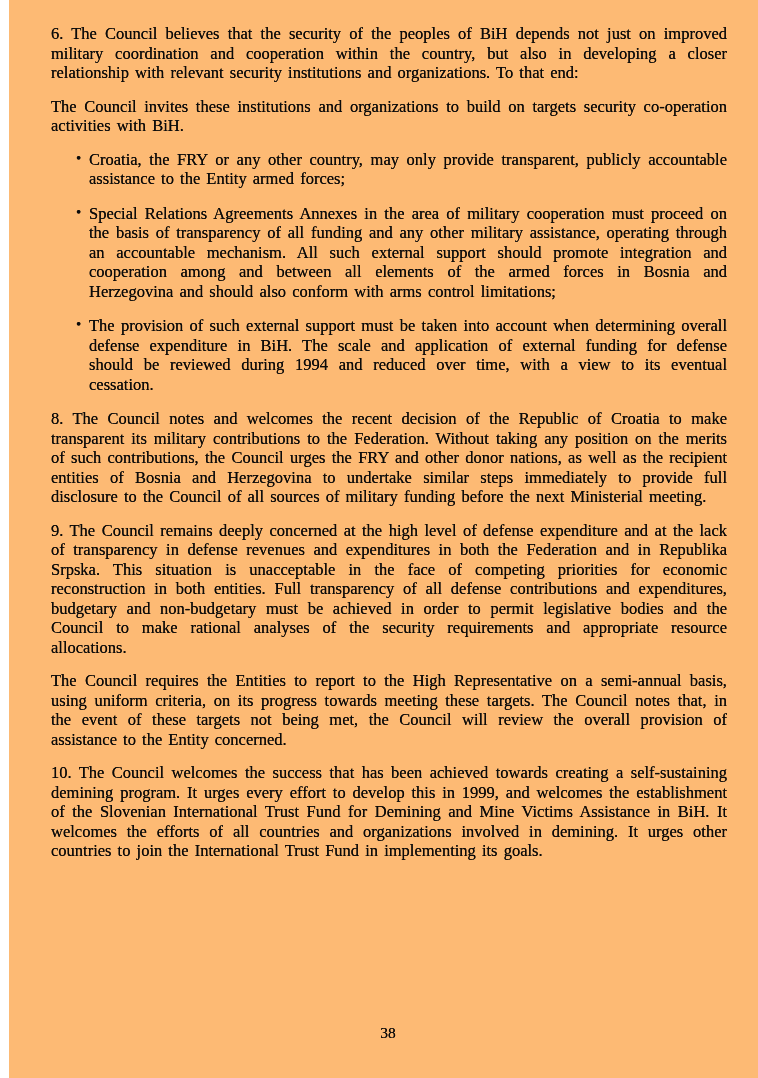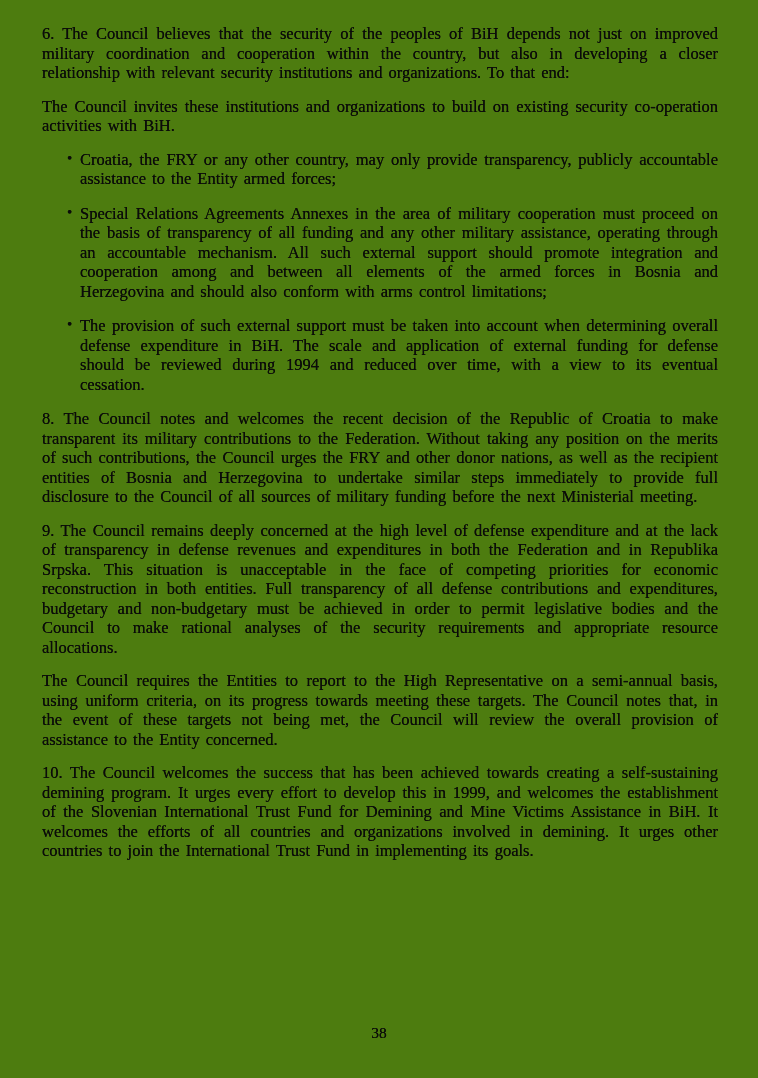--- a/index.html
+++ b/index.html
@@ -9,23 +9,24 @@
   }
   body {
     width: 758px;
     height: 1078px;
     position: relative;
     overflow: hidden;
   }
   .page {
     position: absolute;
     inset: 0;
-    background: #4d7c0f;
+    background: #fdba74;
     color: #0b0b0b;
     font-family: "Liberation Serif", "DejaVu Serif", serif;
+    margin-left: 9px;
   }
   .text-col {
     position: absolute;
     left: 42px;
     top: 24px;
     width: 676px;
     font-size: 16.5px;
     line-height: 19.5px;
     text-align: justify;
     text-shadow: 0 0 0.5px rgba(0,0,0,0.85);
@@ -62,27 +63,27 @@
   }
 </style>
 </head>
 <body>
 
 <div class="page">
   <div class="text-col">
 
     <p class="para">6.  The Council believes that the security of the peoples of BiH depends not just on improved military  coordination and cooperation within the country, but also in developing a closer relationship with relevant security institutions and organizations. To that end:</p>
 
-    <p class="para">The Council invites these  institutions and organizations to build on existing security co-operation activities with BiH.</p>
+    <p class="para">The Council invites these  institutions and organizations to build on targets security co-operation activities with BiH.</p>
 
 
     <ul class="bullet-list">
       <li class="bullet-item">
         <span class="bullet">•</span>
-        <span>Croatia, the FRY or any other country, may only provide transparency, publicly accountable assistance to the Entity armed forces;</span>
+        <span>Croatia, the FRY or any other country, may only provide transparent, publicly accountable assistance to the Entity armed forces;</span>
       </li>
       <li class="bullet-item">
         <span class="bullet">•</span>
         <span>Special Relations Agreements Annexes in the area of military cooperation must proceed on the basis of transparency of all funding and any other military assistance, operating through an accountable mechanism. All such external support should promote integration and cooperation among and between all elements of the armed forces in Bosnia and Herzegovina and should also conform with arms control limitations;</span>
       </li>
       <li class="bullet-item">
         <span class="bullet">•</span>
         <span>The provision of such external support must be taken into account when determining overall defense expenditure in BiH. The scale and application of external funding for defense should be reviewed during 1994 and reduced over time, with a view to its eventual cessation.</span>
       </li>
     </ul>

